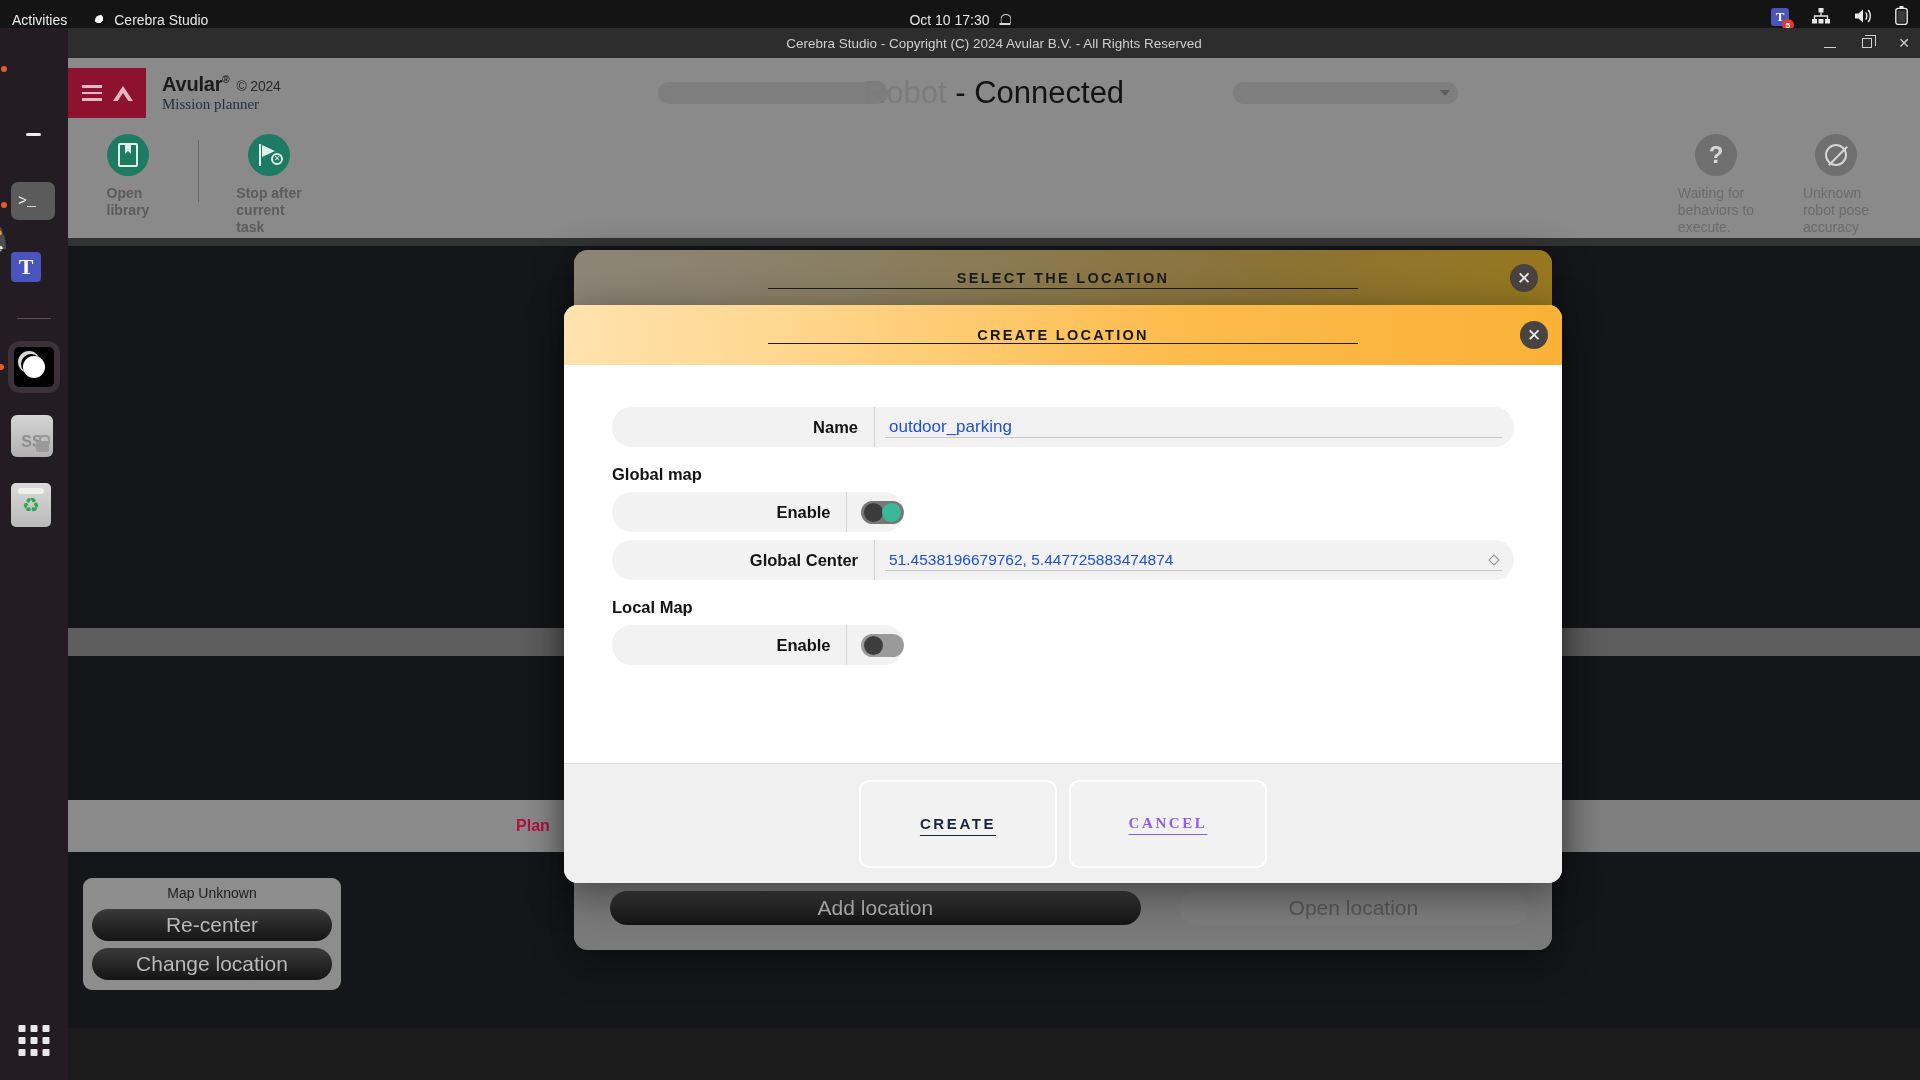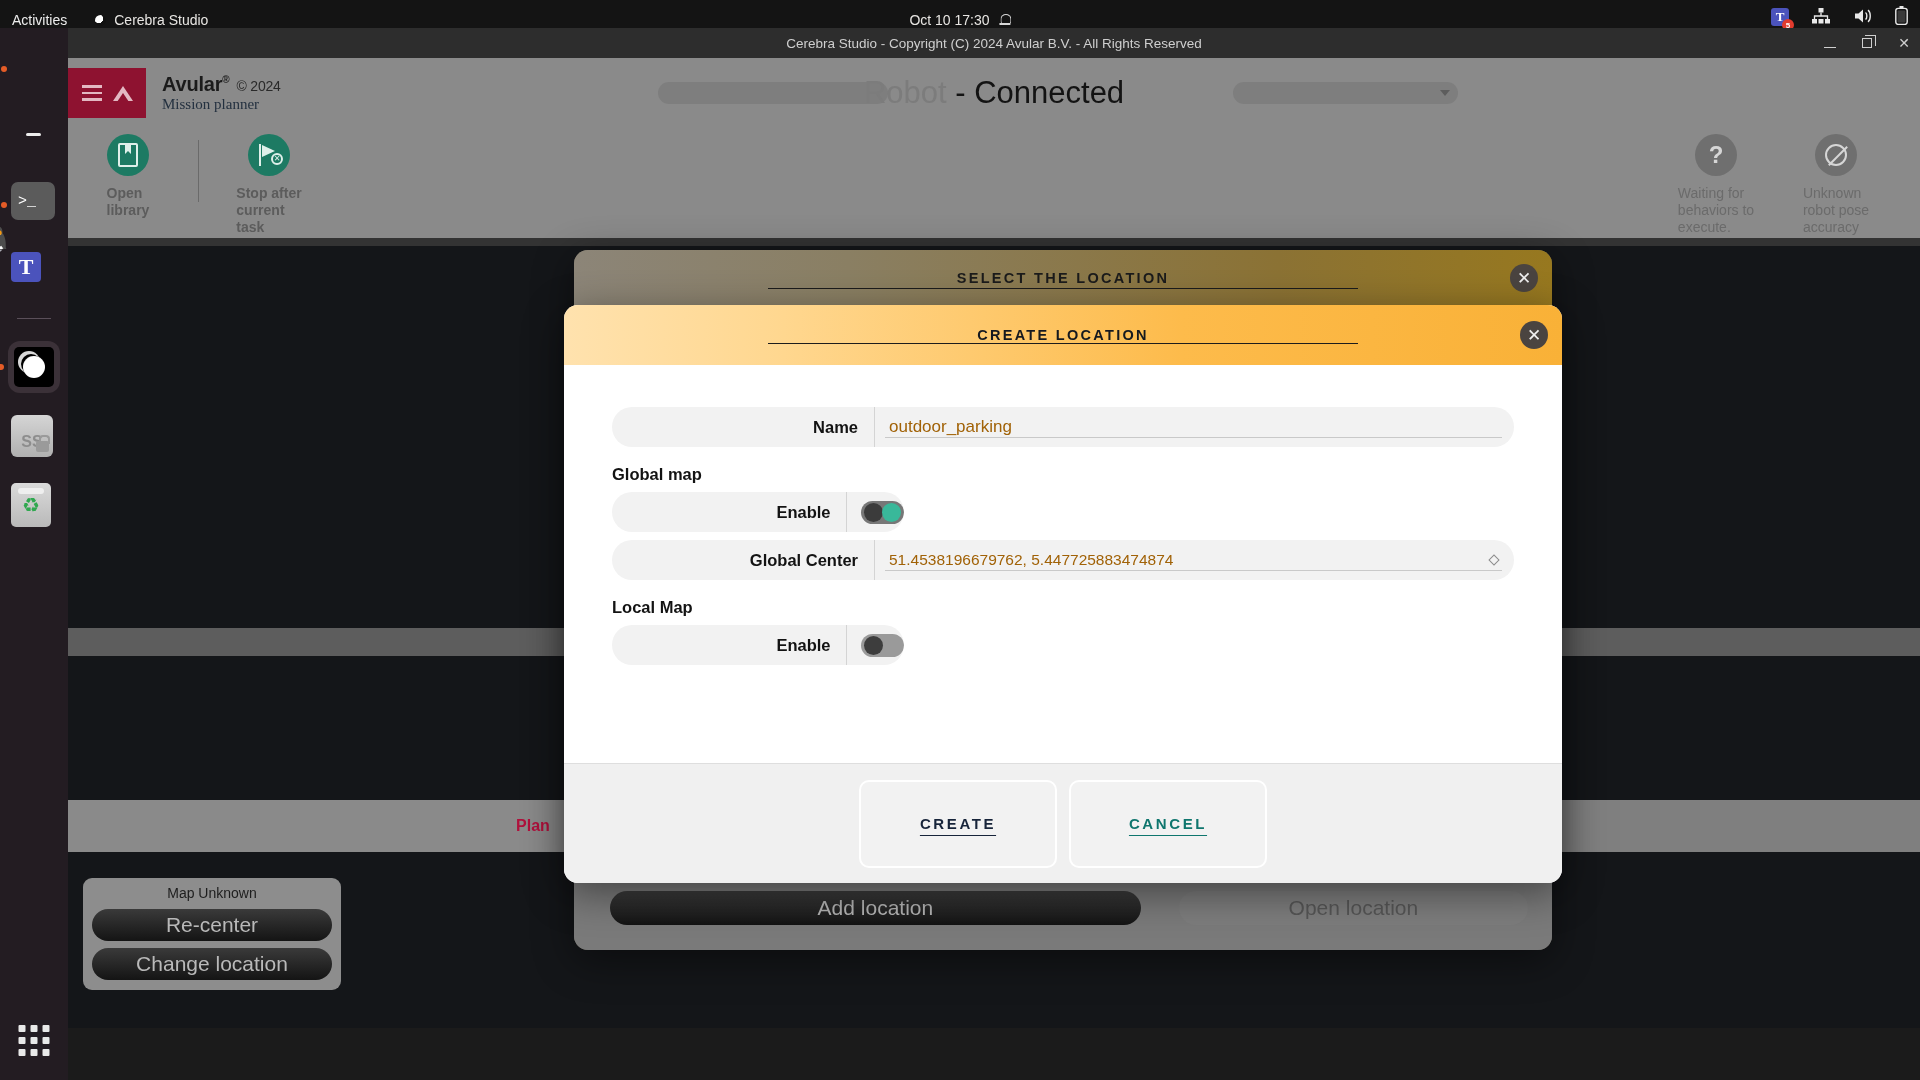--- a/index.html
+++ b/index.html
@@ -346,21 +346,21 @@
   }
   .field .f-label {
     width: 262px; text-align: right; padding-right: 16px;
     font-size: 16.5px; font-weight: bold; color: #131313;
   }
   .field .f-divider { width: 1px; height: 100%; background: #d4d4d4; }
   .field .f-input {
     flex: 1; position: relative; height: 100%;
     display: flex; align-items: center; padding-left: 14px;
   }
-  .field .f-value { font-size: 17px; color: #a16207; }
+  .field .f-value { font-size: 17px; color: #1d4ed8; }
   .field .f-value.small { font-size: 15.5px; }
   .field .f-underline {
     position: absolute; left: 10px; right: 12px; bottom: 9px; height: 1px; background: #c9c9c9;
   }
   .field .f-pin {
     position: absolute; right: 16px; top: 50%; transform: translateY(-50%) rotate(45deg);
     width: 8px; height: 8px; border: 1.4px solid #8c8c8c;
   }
   .field.narrow { width: 292px; }
   .section-title {
@@ -387,21 +387,21 @@
     border-top: 1px solid #dedede; background: #f0f0f0;
     height: 120px; display: flex; align-items: center; justify-content: center; gap: 12px;
   }
   .foot-btn {
     width: 198px; height: 88px; background: #f2f2f2; border-radius: 10px;
     border: 2px solid #fff;
     display: flex; align-items: center; justify-content: center;
     font-size: 15px; font-weight: bold; letter-spacing: 2.6px;
   }
   .foot-btn.create { color: #17243a; text-decoration: underline; text-underline-offset: 6px; }
-  .foot-btn.cancel { color: #0f766e; text-decoration: underline; text-underline-offset: 6px; }
+  .foot-btn.cancel { color: #8b5cf6; text-decoration: underline; text-underline-offset: 6px; font-family: Liberation Serif, serif; }
 
   .dlg-back .loc-buttons {
     position: absolute; left: 0; bottom: 0; width: 100%;
     display: flex; align-items: center; gap: 38px; padding: 0 24px 0 36px; height: 84px;
   }
   .loc-btn {
     height: 34px; border-radius: 17px;
     display: flex; align-items: center; justify-content: center;
     font-size: 21px;
   }

